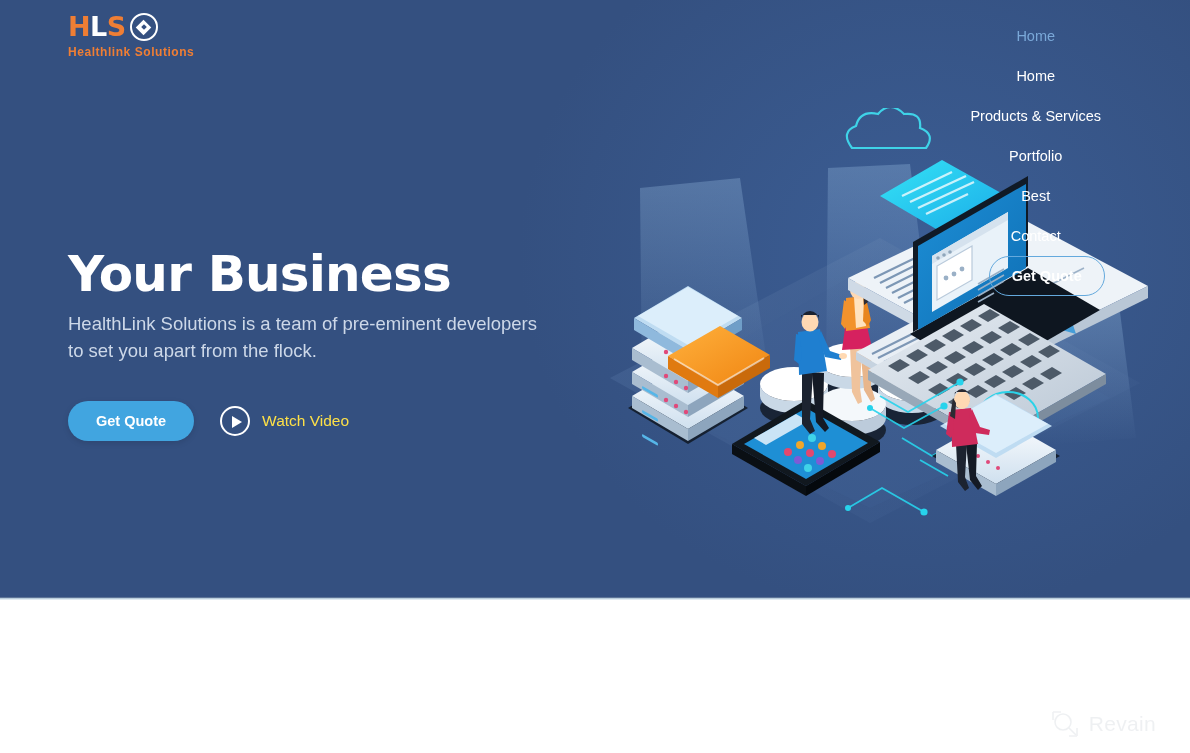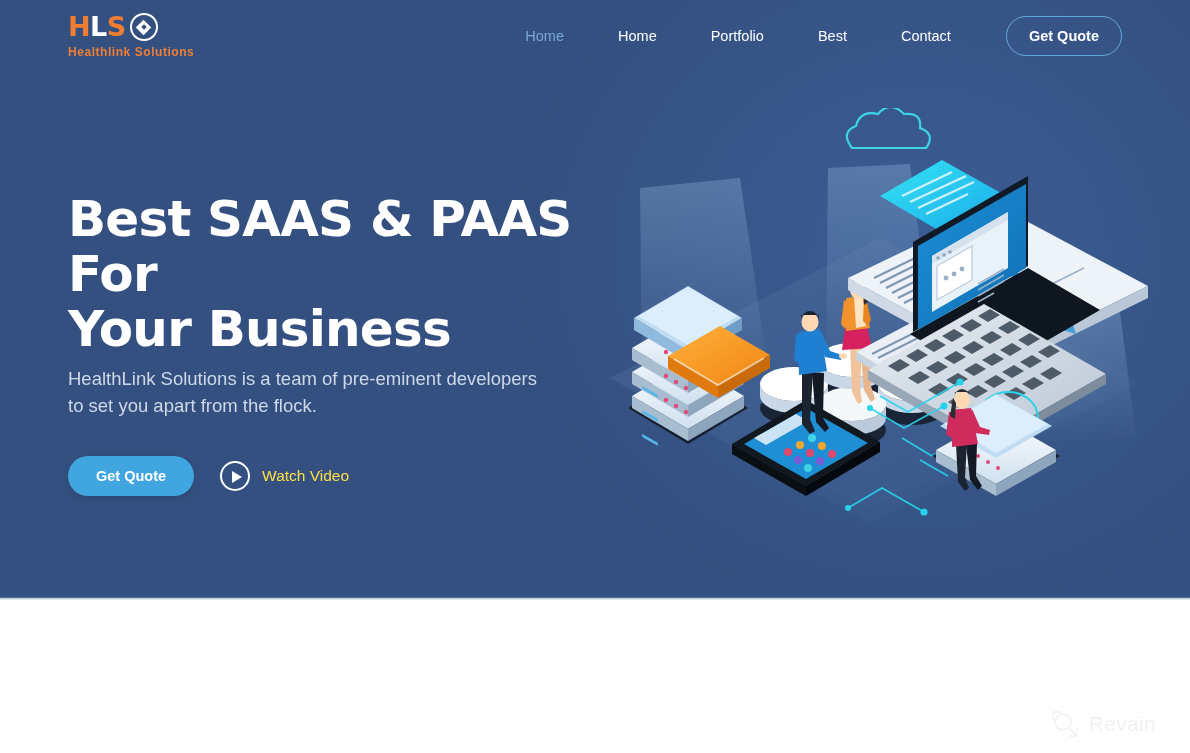--- a/index.html
+++ b/index.html
@@ -55,21 +55,21 @@
     content:""; position:absolute; left:50%; top:50%;
     width:4px; height:4px; margin:-2px 0 0 -2px;
     background:#345080; transform:rotate(45deg); z-index:2;
   }
   .logo-tag {
     margin-top:3px; font-size:12px; font-weight:bold; color:#ef7e34;
     letter-spacing:.55px; white-space:nowrap;
     font-family:Liberation Sans, sans-serif;
   }
 
-  .nav { position:absolute; right:68px; top:16px; display:flex; align-items:center; gap:12px; }
+  .nav { position:absolute; right:68px; top:16px; display:flex; align-items:center; gap:0;flex-direction:column; }
   .nav-item {
     color:#ffffff; font-size:14.5px; padding:0 21px; line-height:40px;
     white-space:nowrap; text-decoration:none; cursor:pointer;
   }
   .nav-item.active { color:#7aa8d8; }
   .nav-cta {
     margin-left:22px; border:1.6px solid #64a9dd; border-radius:22px;
     color:#ffffff; font-size:14.5px; font-weight:bold;
     padding:0 22px; line-height:38px; height:40px; white-space:nowrap;
     background:transparent; cursor:pointer;
@@ -133,30 +133,31 @@
           <span class="logo-l">L</span>
           <span class="logo-s">S</span>
           <span class="logo-mark"></span>
         </div>
         <div class="logo-tag">Healthlink Solutions</div>
       </div>
 
       <div class="nav">
         <a class="nav-item active">Home</a>
         <a class="nav-item">Home</a>
+        <a class="nav-item">Products &amp; Services</a>
         <a class="nav-item">Portfolio</a>
         <a class="nav-item">Best</a>
         <a class="nav-item">Contact</a>
         <button class="nav-cta">Get Quote</button>
       </div>
     </div>
 
     <div class="hero-copy">
       <h1 class="hero-title">
-        <span>Best SAAS &amp; PAAS For</span><br>
+        <br>
         <span>Your Business</span>
       </h1>
       <p class="hero-sub">HealthLink Solutions is a team of pre-eminent developers to set you apart from the flock.</p>
       <div class="hero-actions">
         <button class="btn-quote">Get Quote</button>
         <div class="watch">
           <span class="play-circle"></span>
           <span class="watch-label">Watch Video</span>
         </div>
       </div>

